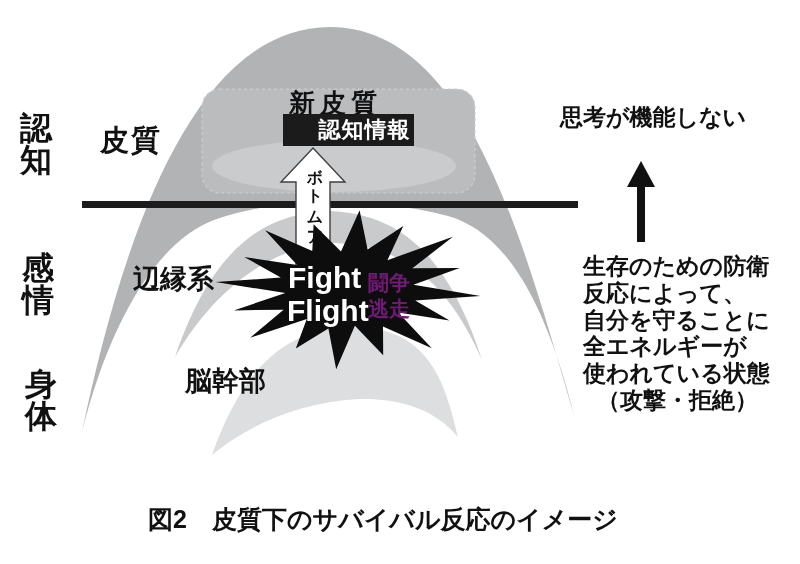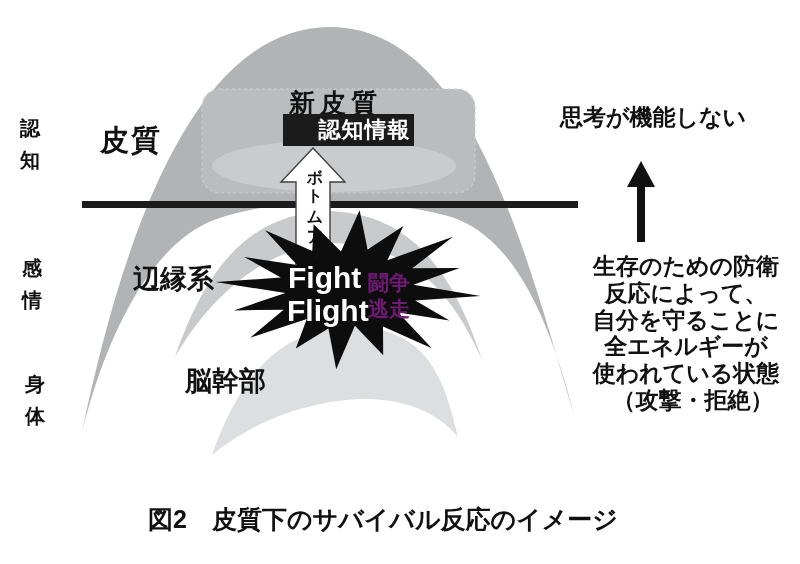--- a/index.html
+++ b/index.html
@@ -5,21 +5,21 @@
   html,body{margin:0;padding:0;background:#ffffff;}
   #stage{
     position:relative;width:800px;height:564px;overflow:hidden;
     background:#ffffff;
     font-family:"Liberation Sans","DejaVu Sans",sans-serif;
     color:#111;
   }
   #diagram-svg{position:absolute;left:0;top:0;}
   .abs{position:absolute;}
   .rail{
-    width:34px;font-size:20px;font-weight:700;line-height:32px;
+    width:34px;font-size:32px;font-weight:700;line-height:32px;
     word-break:break-all;letter-spacing:0;
   }
   .blabel{font-size:27px;font-weight:700;white-space:nowrap;}
   .neoc{font-size:26px;font-weight:700;letter-spacing:5px;white-space:nowrap;}
   .cogbox{
     left:283px;top:114px;width:99px;height:32px;background:#1b1b1b;
     color:#fff;font-size:22px;font-weight:700;letter-spacing:1px;
     display:flex;align-items:center;justify-content:center;white-space:nowrap;padding-left:32px;
   }
   .vtext{
@@ -28,21 +28,21 @@
     left:304px;top:156px;height:122px;white-space:nowrap;color:#111;
   }
   .star-en{font-size:30px;font-weight:700;color:#fff;white-space:nowrap;line-height:1;}
   .star-ja{font-size:21px;font-weight:700;color:#701a75;white-space:nowrap;line-height:1;}
   .note-top{
     left:553px;top:103px;width:200px;text-align:center;
     font-size:23px;font-weight:600;line-height:29px;white-space:nowrap;
   }
   .note-bottom{
     left:583px;top:253px;width:206px;
-    font-size:23px;font-weight:600;line-height:26.8px;white-space:nowrap;text-align:center;
+    font-size:23px;font-weight:600;line-height:26.8px;white-space:nowrap;
   }
   .caption{
     left:135px;top:503px;width:496px;text-align:center;
     font-size:25px;font-weight:600;white-space:nowrap;
   }
 </style>
 </head>
 <body>
 
 <div id="stage">

